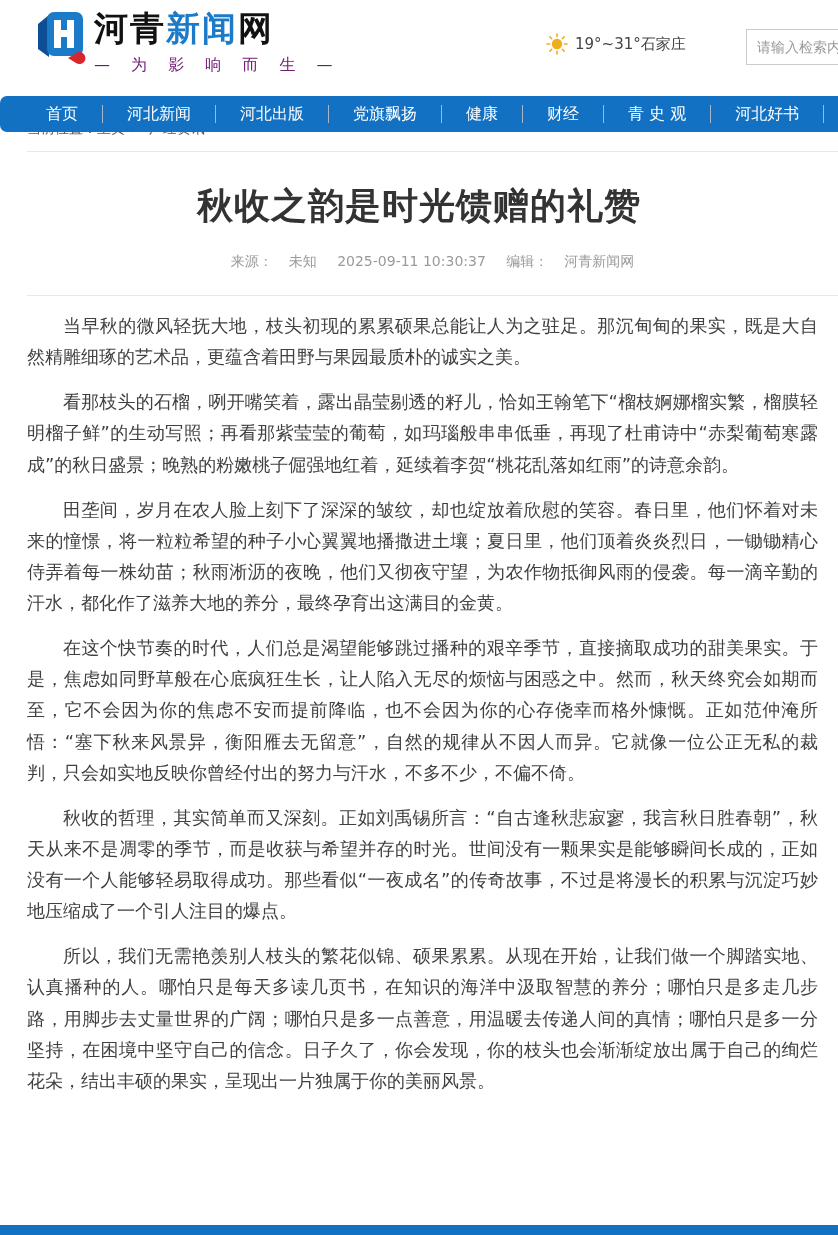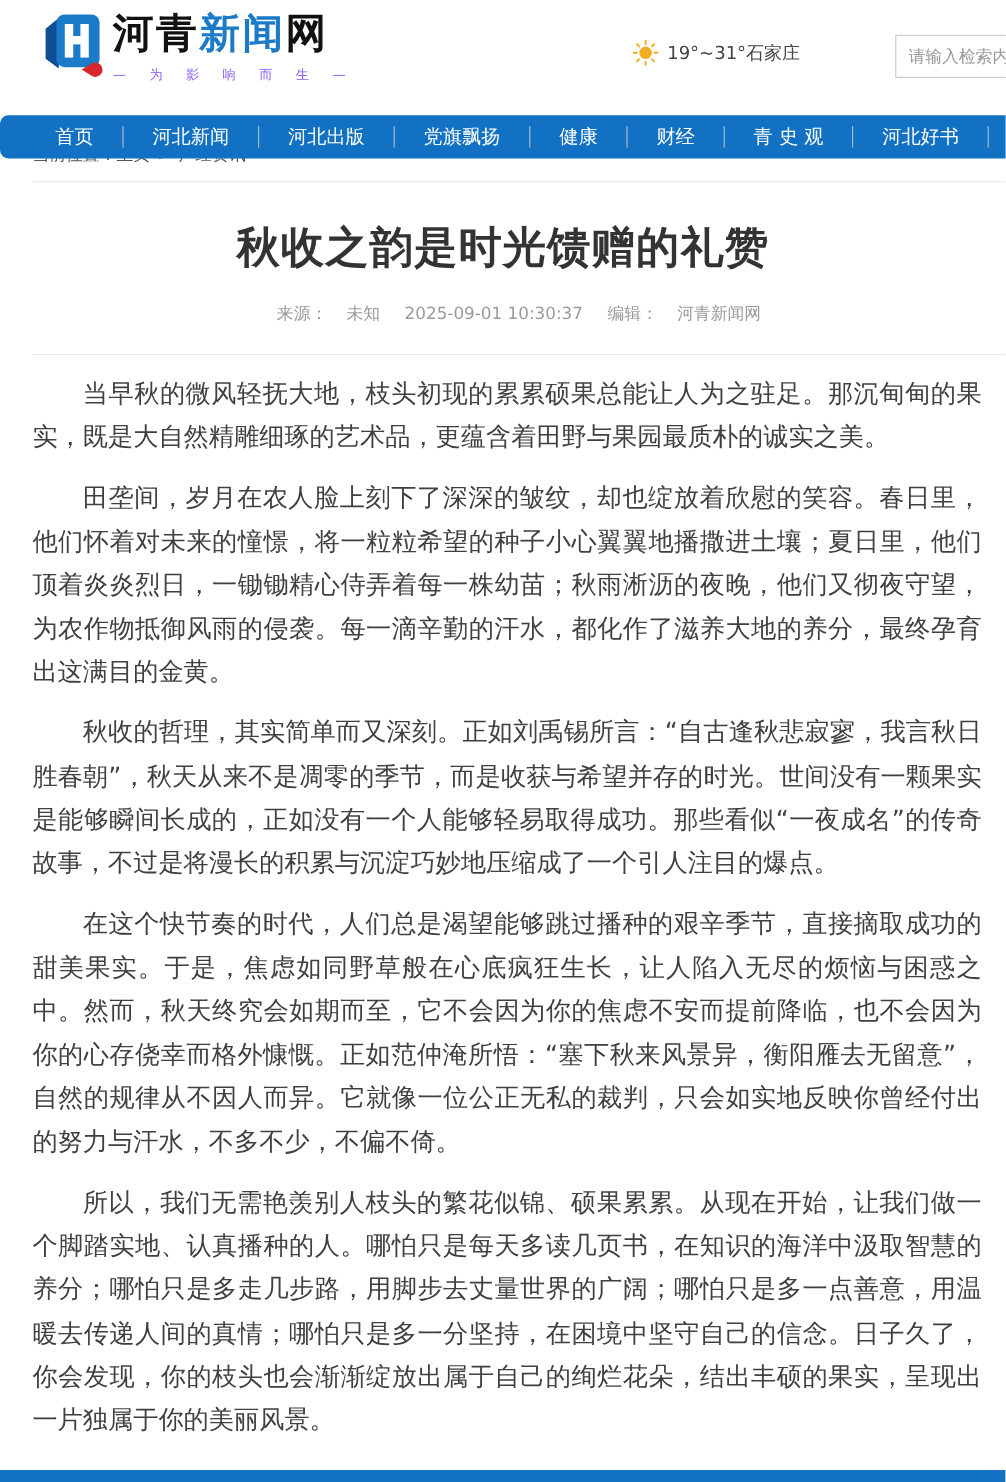--- a/index.html
+++ b/index.html
@@ -8,23 +8,23 @@
     width:838px; height:1235px; position:relative; overflow:hidden;
     background:#ffffff;
     font-family:"DejaVu Sans","Liberation Sans",sans-serif;
   }
   
   .header { position:relative; height:96px; background:#fff; }
   .logo-wrap { position:absolute; left:34px; top:8px; display:flex; align-items:flex-start; }
   .logo-icon { width:54px; height:58px; margin-right:6px; }
   .logo-col { display:flex; flex-direction:column; }
   .logo-text { font-size:34px; font-weight:bold; letter-spacing:2px; line-height:40px; white-space:nowrap; }
-  .logo-tagline { font-size:11px; color:#8b5cf6; letter-spacing:8px; margin-top:4px; white-space:nowrap; }
+  .logo-tagline { font-size:16px; color:#701a75; letter-spacing:8px; margin-top:4px; white-space:nowrap; }
   .sponsor { position:absolute; left:233px; top:36px; font-size:15px; color:#2a5caa; white-space:nowrap; }
-  .weather { position:absolute; left:527px; top:33px; display:flex; align-items:center; gap:7px; }
+  .weather { position:absolute; left:546px; top:33px; display:flex; align-items:center; gap:7px; }
   .weather-text { font-size:15px; color:#444; white-space:nowrap; }
   .search-box {
     position:absolute; left:746px; top:29px; width:170px; height:36px;
     border:1px solid #cccccc; background:#fff; padding:0 10px; font-size:14px; color:#666; outline:none;
   }
   .search-box::placeholder { color:#999; }
   
   .nav {
     position:absolute; top:96px; left:0; width:846px; height:36px;
     background:#1271c3; border-radius:7px 0 0 7px;
@@ -48,21 +48,21 @@
     font-size:36px; font-weight:600; color:#333; letter-spacing:1px;
   }
   .article-meta {
     margin:0 0 0 27px; padding:22px 0 24px 0; text-align:center;
     font-size:14px; color:#9a9a9a; border-bottom:1px solid #e8e8e8;
   }
   .article-meta span { margin:0 8px; }
   
   .article-body { margin:10px 20px 0 27px; }
   .article-body p {
-    font-size:21px; line-height:1.73; color:#404040;
+    font-size:18px; line-height:1.73; color:#404040;
     text-indent:2em; margin:14px 0; text-align:justify;
   }
   
   .footer-bar {
     position:absolute; left:0; bottom:0; width:838px; height:10px; background:#1271c3;
   }
 </style>
 </head>
 <body>
 
@@ -124,25 +124,26 @@
   </div>
 
 <div class="breadcrumb-row">
   <span>当前位置：</span><a href="#">主页</a><span class="crumb-sep">&gt;</span><a href="#">产经资讯</a>
 </div>
 
 <h1 class="article-title">秋收之韵是时光馈赠的礼赞</h1>
 
 <div class="article-meta">
   <span>来源：</span><span>未知</span>
-  <span>2025-09-01 10:30:37</span>
+  <span>2025-09-11 10:30:37</span>
   <span>编辑：</span><span>河青新闻网</span>
 </div>
 
 <div class="article-body">
     <p>当早秋的微风轻抚大地，枝头初现的累累硕果总能让人为之驻足。那沉甸甸的果实，既是大自然精雕细琢的艺术品，更蕴含着田野与果园最质朴的诚实之美。</p>
+    <p>看那枝头的石榴，咧开嘴笑着，露出晶莹剔透的籽儿，恰如王翰笔下“榴枝婀娜榴实繁，榴膜轻明榴子鲜”的生动写照；再看那紫莹莹的葡萄，如玛瑙般串串低垂，再现了杜甫诗中“赤梨葡萄寒露成”的秋日盛景；晚熟的粉嫩桃子倔强地红着，延续着李贺“桃花乱落如红雨”的诗意余韵。</p>
     <p>田垄间，岁月在农人脸上刻下了深深的皱纹，却也绽放着欣慰的笑容。春日里，他们怀着对未来的憧憬，将一粒粒希望的种子小心翼翼地播撒进土壤；夏日里，他们顶着炎炎烈日，一锄锄精心侍弄着每一株幼苗；秋雨淅沥的夜晚，他们又彻夜守望，为农作物抵御风雨的侵袭。每一滴辛勤的汗水，都化作了滋养大地的养分，最终孕育出这满目的金黄。</p>
+    <p>在这个快节奏的时代，人们总是渴望能够跳过播种的艰辛季节，直接摘取成功的甜美果实。于是，焦虑如同野草般在心底疯狂生长，让人陷入无尽的烦恼与困惑之中。然而，秋天终究会如期而至，它不会因为你的焦虑不安而提前降临，也不会因为你的心存侥幸而格外慷慨。正如范仲淹所悟：“塞下秋来风景异，衡阳雁去无留意”，自然的规律从不因人而异。它就像一位公正无私的裁判，只会如实地反映你曾经付出的努力与汗水，不多不少，不偏不倚。</p>
     <p>秋收的哲理，其实简单而又深刻。正如刘禹锡所言：“自古逢秋悲寂寥，我言秋日胜春朝”，秋天从来不是凋零的季节，而是收获与希望并存的时光。世间没有一颗果实是能够瞬间长成的，正如没有一个人能够轻易取得成功。那些看似“一夜成名”的传奇故事，不过是将漫长的积累与沉淀巧妙地压缩成了一个引人注目的爆点。</p>
-    <p>在这个快节奏的时代，人们总是渴望能够跳过播种的艰辛季节，直接摘取成功的甜美果实。于是，焦虑如同野草般在心底疯狂生长，让人陷入无尽的烦恼与困惑之中。然而，秋天终究会如期而至，它不会因为你的焦虑不安而提前降临，也不会因为你的心存侥幸而格外慷慨。正如范仲淹所悟：“塞下秋来风景异，衡阳雁去无留意”，自然的规律从不因人而异。它就像一位公正无私的裁判，只会如实地反映你曾经付出的努力与汗水，不多不少，不偏不倚。</p>
     <p>所以，我们无需艳羡别人枝头的繁花似锦、硕果累累。从现在开始，让我们做一个脚踏实地、认真播种的人。哪怕只是每天多读几页书，在知识的海洋中汲取智慧的养分；哪怕只是多走几步路，用脚步去丈量世界的广阔；哪怕只是多一点善意，用温暖去传递人间的真情；哪怕只是多一分坚持，在困境中坚守自己的信念。日子久了，你会发现，你的枝头也会渐渐绽放出属于自己的绚烂花朵，结出丰硕的果实，呈现出一片独属于你的美丽风景。</p>
   </div>
 
 <div class="footer-bar"></div>
 
 </body></html>

